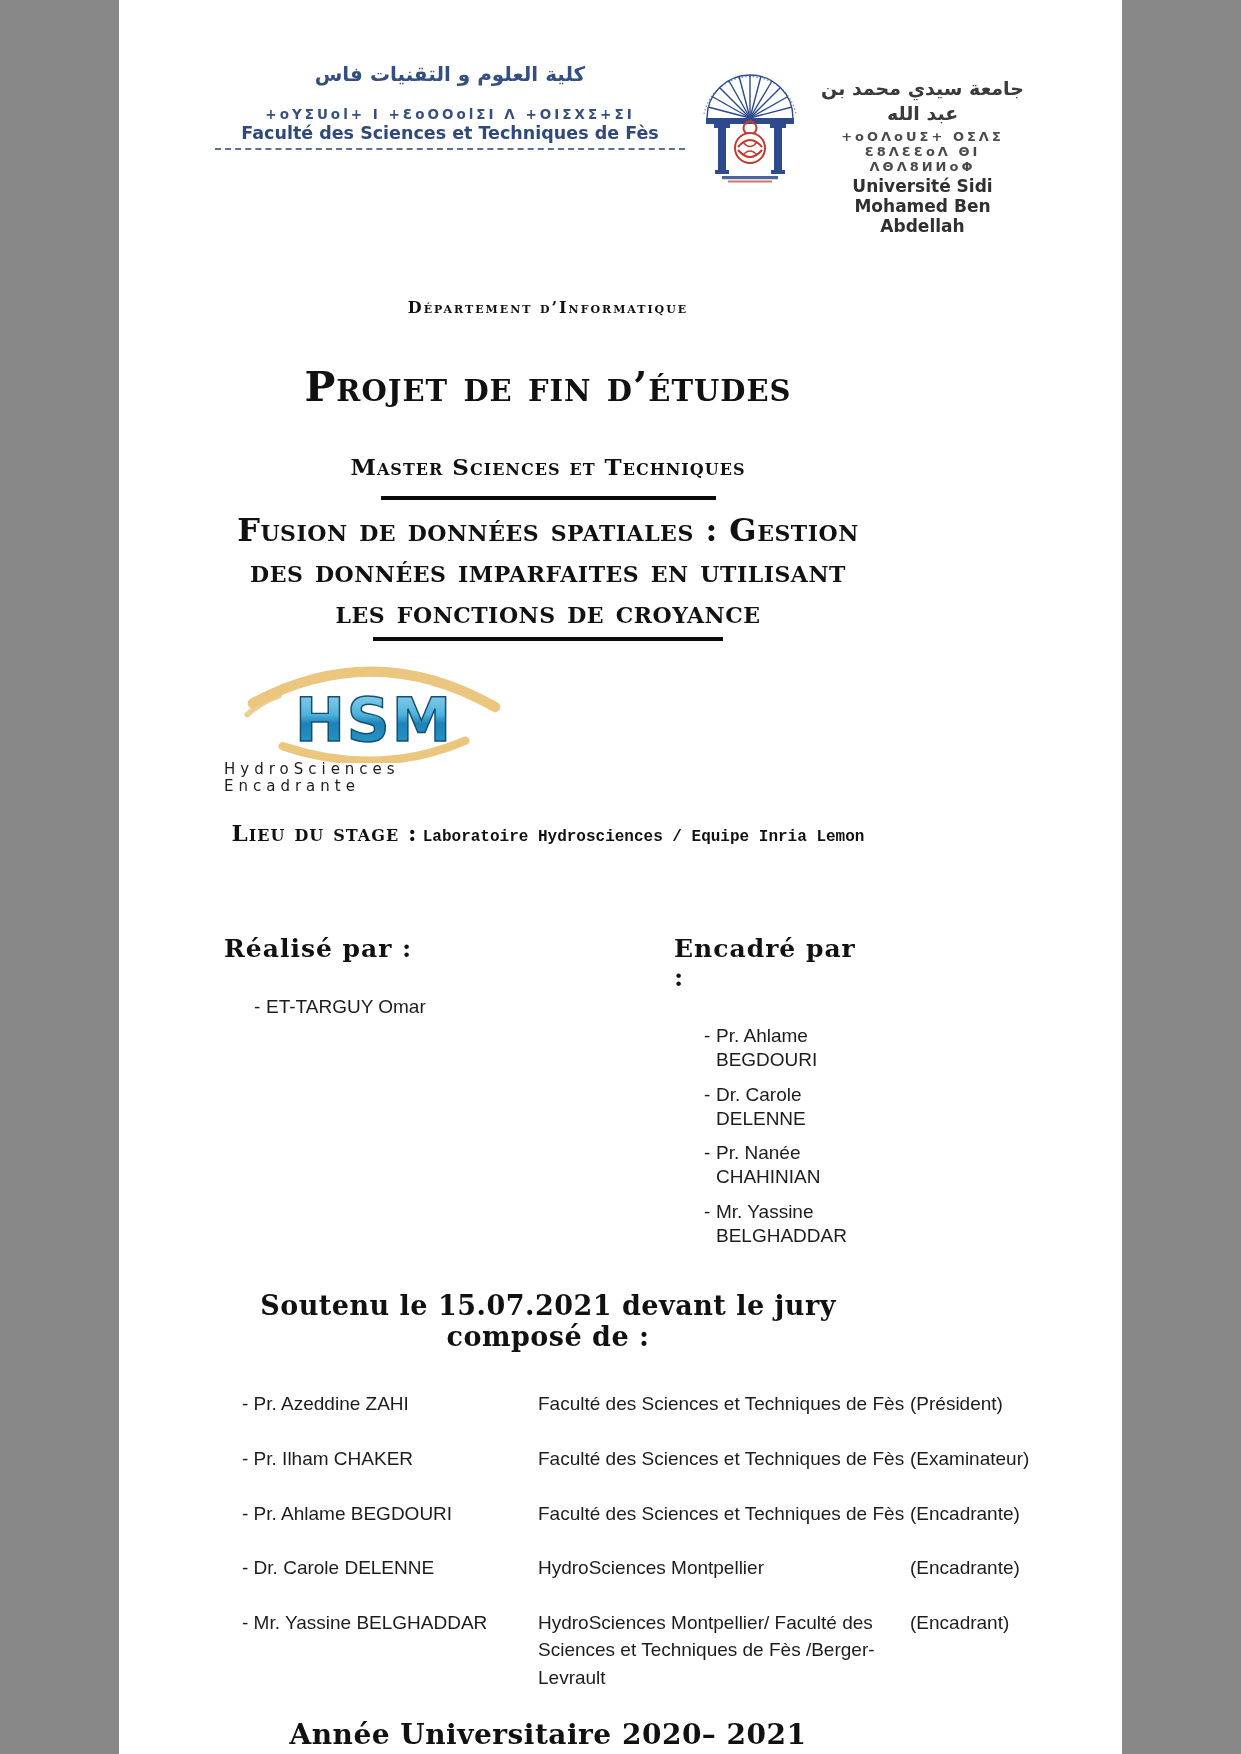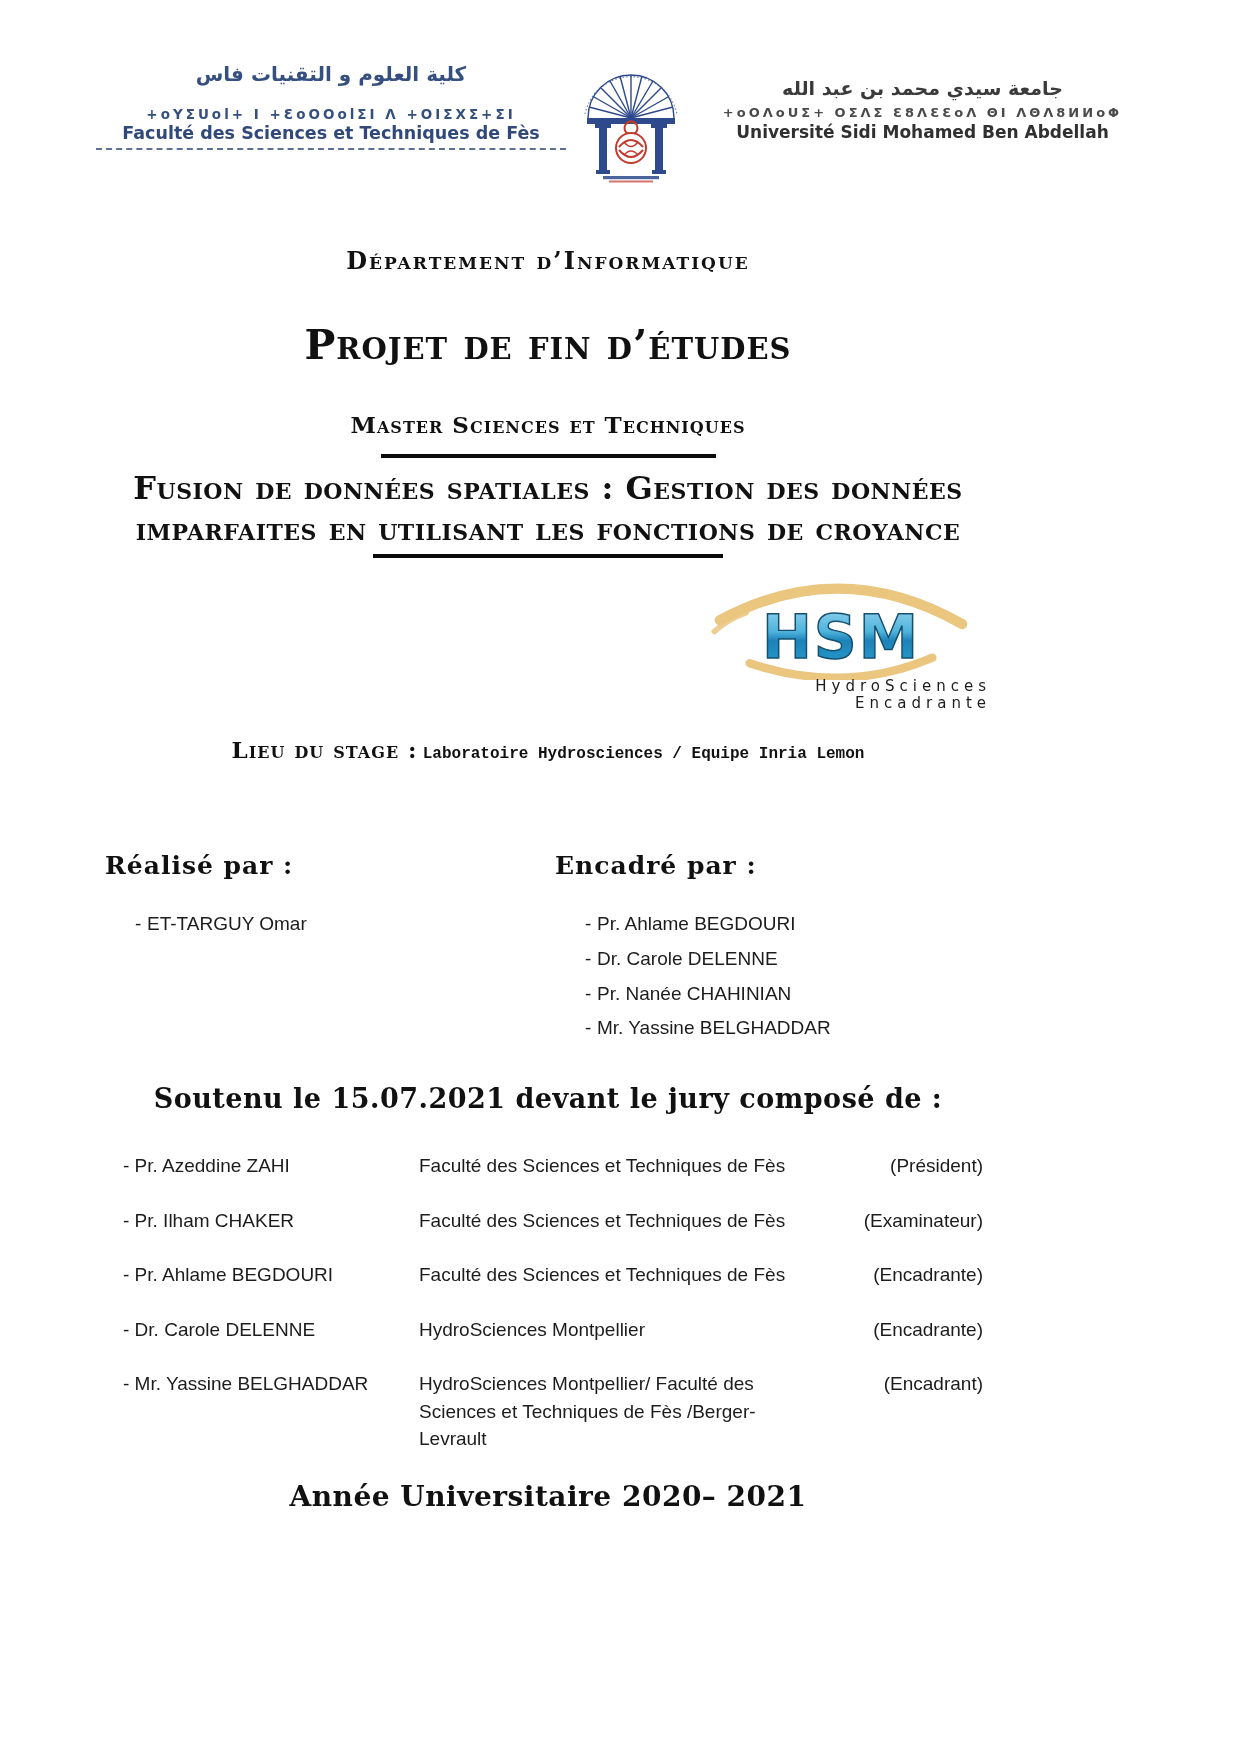--- a/index.html
+++ b/index.html
@@ -1,18 +1,18 @@
 <!DOCTYPE html>
 <html><head>
 <meta charset="utf-8">
 <style>
   * { margin:0; padding:0; box-sizing:border-box; }
   body { background:#888; }
   .page {
-    width:1241px; height:1754px; margin:0 auto; background:#ffffff;
+    width:1003px; height:1754px; margin:0 auto; background:#ffffff;
     position:relative; overflow:hidden;
     font-family:"DejaVu Serif", serif; color:#111;
   }
 
   
   .univ-header { display:flex; align-items:flex-start; padding:62px 92px 0 96px; }
   .hdr-left { width:470px; text-align:center; color:#35507e; }
   .hdr-left .arabic  { font-family:"DejaVu Sans",sans-serif; font-weight:bold; font-size:20px; line-height:1.25; }
   .hdr-left .tifinagh{ font-family:"DejaVu Sans",sans-serif; font-weight:bold; font-size:13.5px; letter-spacing:3px; margin-top:19px; }
   .hdr-left .latin   { font-family:"DejaVu Sans",sans-serif; font-weight:bold; font-size:17.5px; margin-top:1px; color:#31497a; }
@@ -21,38 +21,38 @@
   .hdr-right { flex:1; text-align:center; color:#3a3a3a; }
   .hdr-right .arabic  { font-family:"DejaVu Sans",sans-serif; font-weight:bold; font-size:19px; line-height:1.3; margin-top:14px;}
   .hdr-right .tifinagh{ font-family:"DejaVu Sans",sans-serif; font-weight:bold; font-size:13px; letter-spacing:3px; margin-top:4px; color:#4a4a4a;}
   .hdr-right .latin   { font-family:"DejaVu Sans",sans-serif; font-weight:bold; font-size:17px; margin-top:2px; color:#303030; }
 
   
   .content { padding:0 250px 0 105px; }
 
   .dept {
     margin-top:62px; text-align:center;
-    font-variant:small-caps; font-weight:bold; font-size:24px; letter-spacing:2px;
+    font-variant:small-caps; font-weight:bold; font-size:16px; letter-spacing:2px;
   }
   .pfe {
     margin-top:46px; text-align:center;
     font-variant:small-caps; font-weight:bold; font-size:41px; letter-spacing:1px;
   }
   .master { margin-top:42px; text-align:center; font-variant:small-caps; font-weight:bold; font-size:23px; letter-spacing:1px; line-height:1.25; }
 
   .rule { width:335px; height:4px; background:#0a0a0a; margin:14px auto 0 auto; }
   .rule2 { margin-top:4px; width:350px; }
 
   .thesis-title {
     margin:10px auto 0 auto; max-width:830px; text-align:center;
     font-variant:small-caps; font-weight:bold; font-size:32px; letter-spacing:0.5px; line-height:1.28;
   }
 
   
-  .hsm-block { margin-top:12px; text-align:right; }
+  .hsm-block { margin-top:12px; text-align:left; }
   .hsm-word { font-family:"DejaVu Sans",sans-serif; font-size:15px; letter-spacing:5px; color:#1c1c1c; line-height:1.15; margin-top:-6px; }
 
   .stage-line { margin-top:24px; text-align:center; white-space:nowrap; }
   .stage-label { font-variant:small-caps; font-weight:bold; font-size:23px; letter-spacing:1px; }
   .stage-value { font-family:Liberation Mono, monospace; font-weight:bold; font-size:16px; }
 
   
   .parties { display:flex; margin-top:88px; }
   .party-left { width:450px; }
   .party-right { flex:1; }

